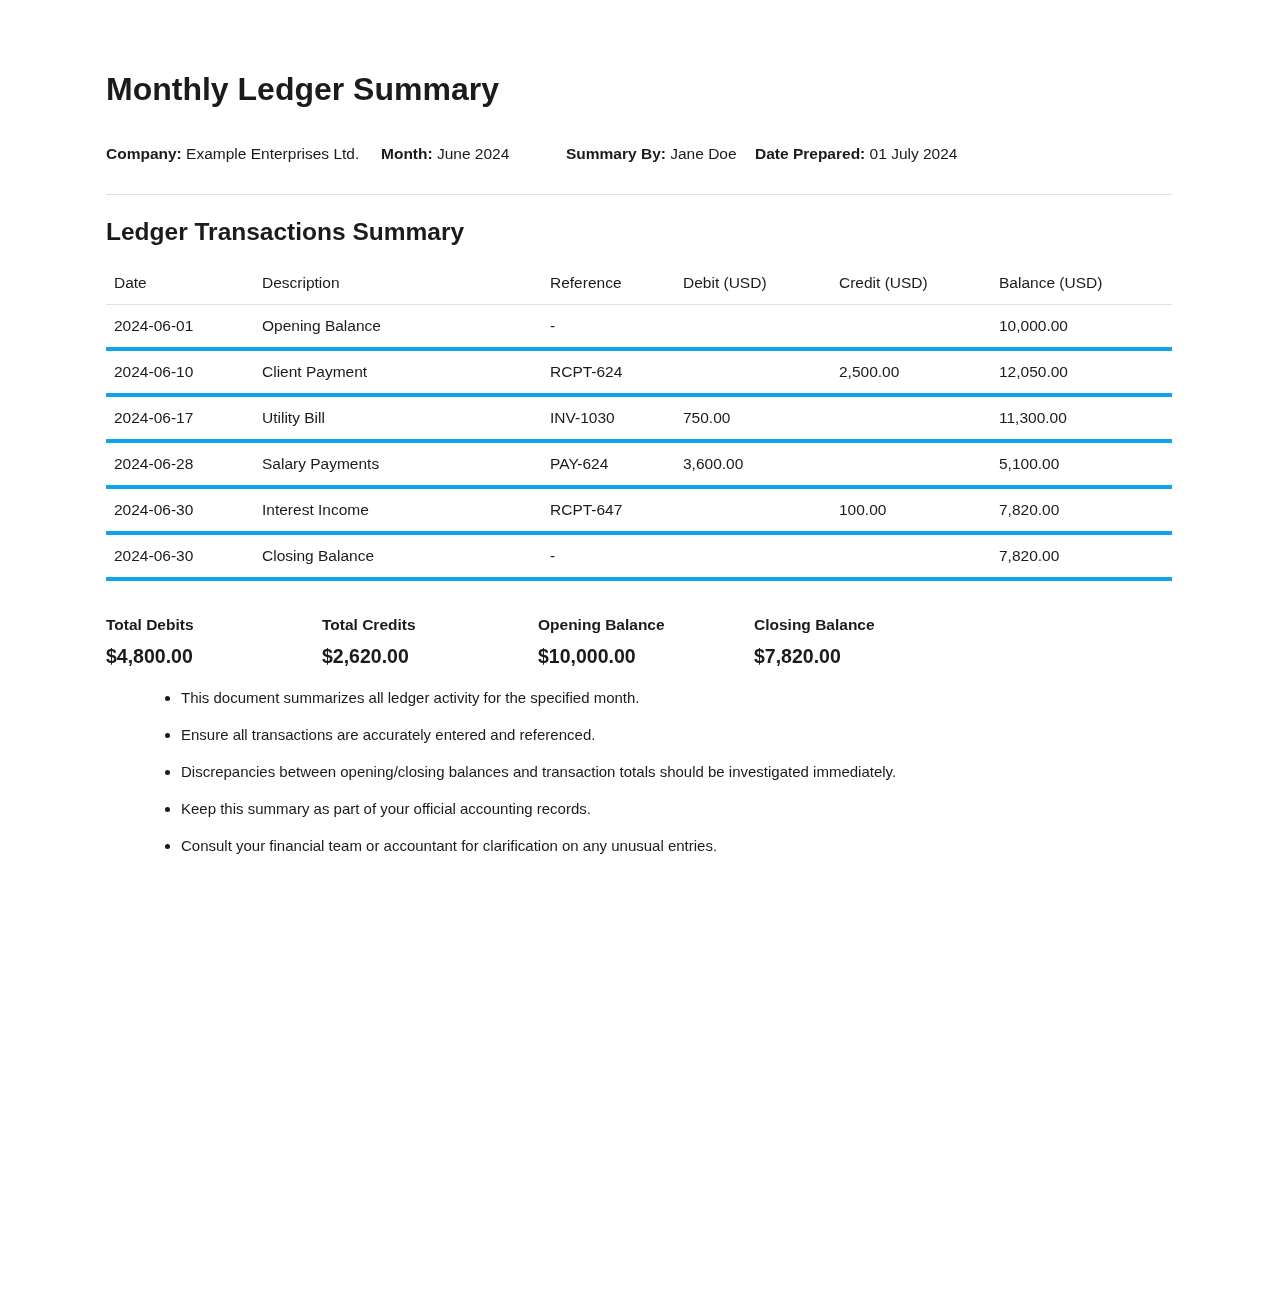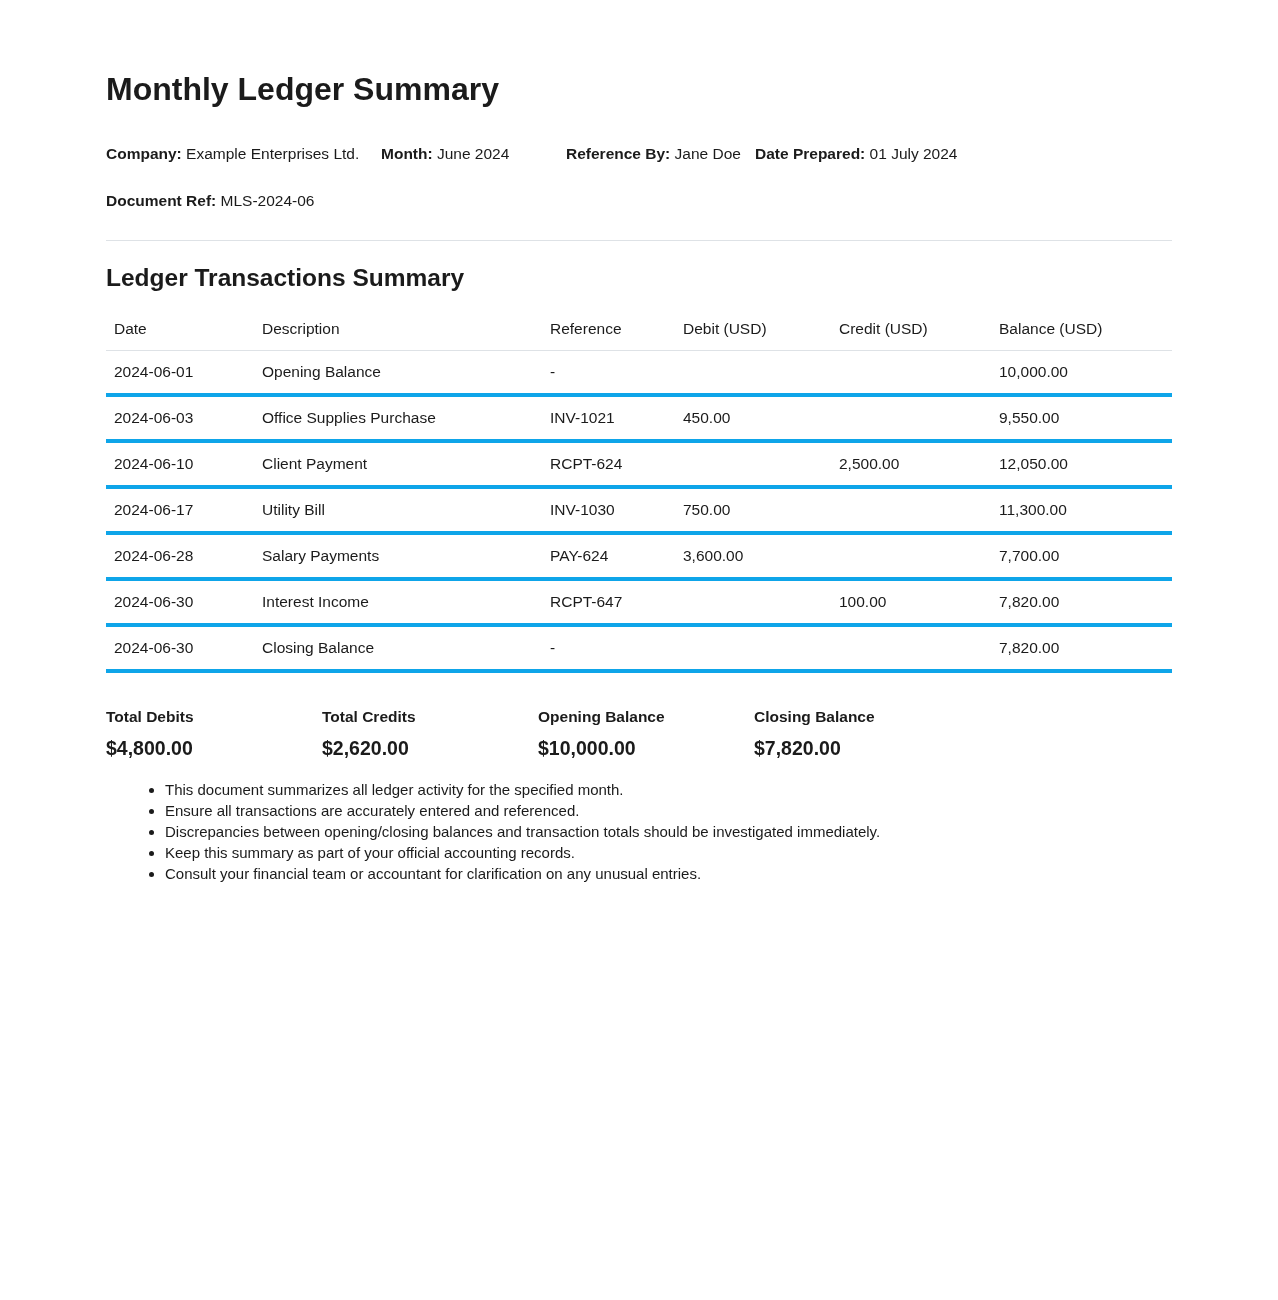--- a/index.html
+++ b/index.html
@@ -98,54 +98,50 @@
     margin: 44px 0 0 0;
     line-height: 1.3;
   }
   ul.notes-list {
     margin: 17px 0 0 0;
     padding-left: 59px;
     font-size: 15px;
   }
   ul.notes-list li {
     line-height: 21px;
-    margin: 0;
+    margin: 16px;
   }
 </style>
 </head>
 <body>
 
 <div class="page">
   <div class="container">
 
     <h1 class="doc-title">Monthly Ledger Summary</h1>
 
     <div class="meta-row">
       <div class="meta-item w1">
         <span class="meta-label">Company:</span>
         <span>Example Enterprises Ltd.</span>
       </div>
       <div class="meta-item w2">
         <span class="meta-label">Month:</span>
         <span>June 2024</span>
       </div>
       <div class="meta-item w3">
-        <span class="meta-label">Reference By:</span>
+        <span class="meta-label">Summary By:</span>
         <span>Jane Doe</span>
       </div>
       <div class="meta-item">
         <span class="meta-label">Date Prepared:</span>
         <span>01 July 2024</span>
       </div>
     </div>
 
-    <div class="doc-ref">
-      <span class="meta-label">Document Ref:</span>
-      <span>MLS-2024-06</span>
-    </div>
 
     <hr class="divider">
 
     <h2 class="section-title">Ledger Transactions Summary</h2>
 
     <table class="ledger">
       <colgroup>
         <col class="c1">
           <col class="c2">
           <col class="c3">
@@ -166,28 +162,20 @@
       <tbody>
           <tr>
         <td>2024-06-01</td>
         <td>Opening Balance</td>
         <td>-</td>
         <td></td>
         <td></td>
         <td>10,000.00</td>
       </tr>
           <tr>
-        <td>2024-06-03</td>
-        <td>Office Supplies Purchase</td>
-        <td>INV-1021</td>
-        <td>450.00</td>
-        <td></td>
-        <td>9,550.00</td>
-      </tr>
-          <tr>
         <td>2024-06-10</td>
         <td>Client Payment</td>
         <td>RCPT-624</td>
         <td></td>
         <td>2,500.00</td>
         <td>12,050.00</td>
       </tr>
           <tr>
         <td>2024-06-17</td>
         <td>Utility Bill</td>
@@ -195,21 +183,21 @@
         <td>750.00</td>
         <td></td>
         <td>11,300.00</td>
       </tr>
           <tr>
         <td>2024-06-28</td>
         <td>Salary Payments</td>
         <td>PAY-624</td>
         <td>3,600.00</td>
         <td></td>
-        <td>7,700.00</td>
+        <td>5,100.00</td>
       </tr>
           <tr>
         <td>2024-06-30</td>
         <td>Interest Income</td>
         <td>RCPT-647</td>
         <td></td>
         <td>100.00</td>
         <td>7,820.00</td>
       </tr>
           <tr>

